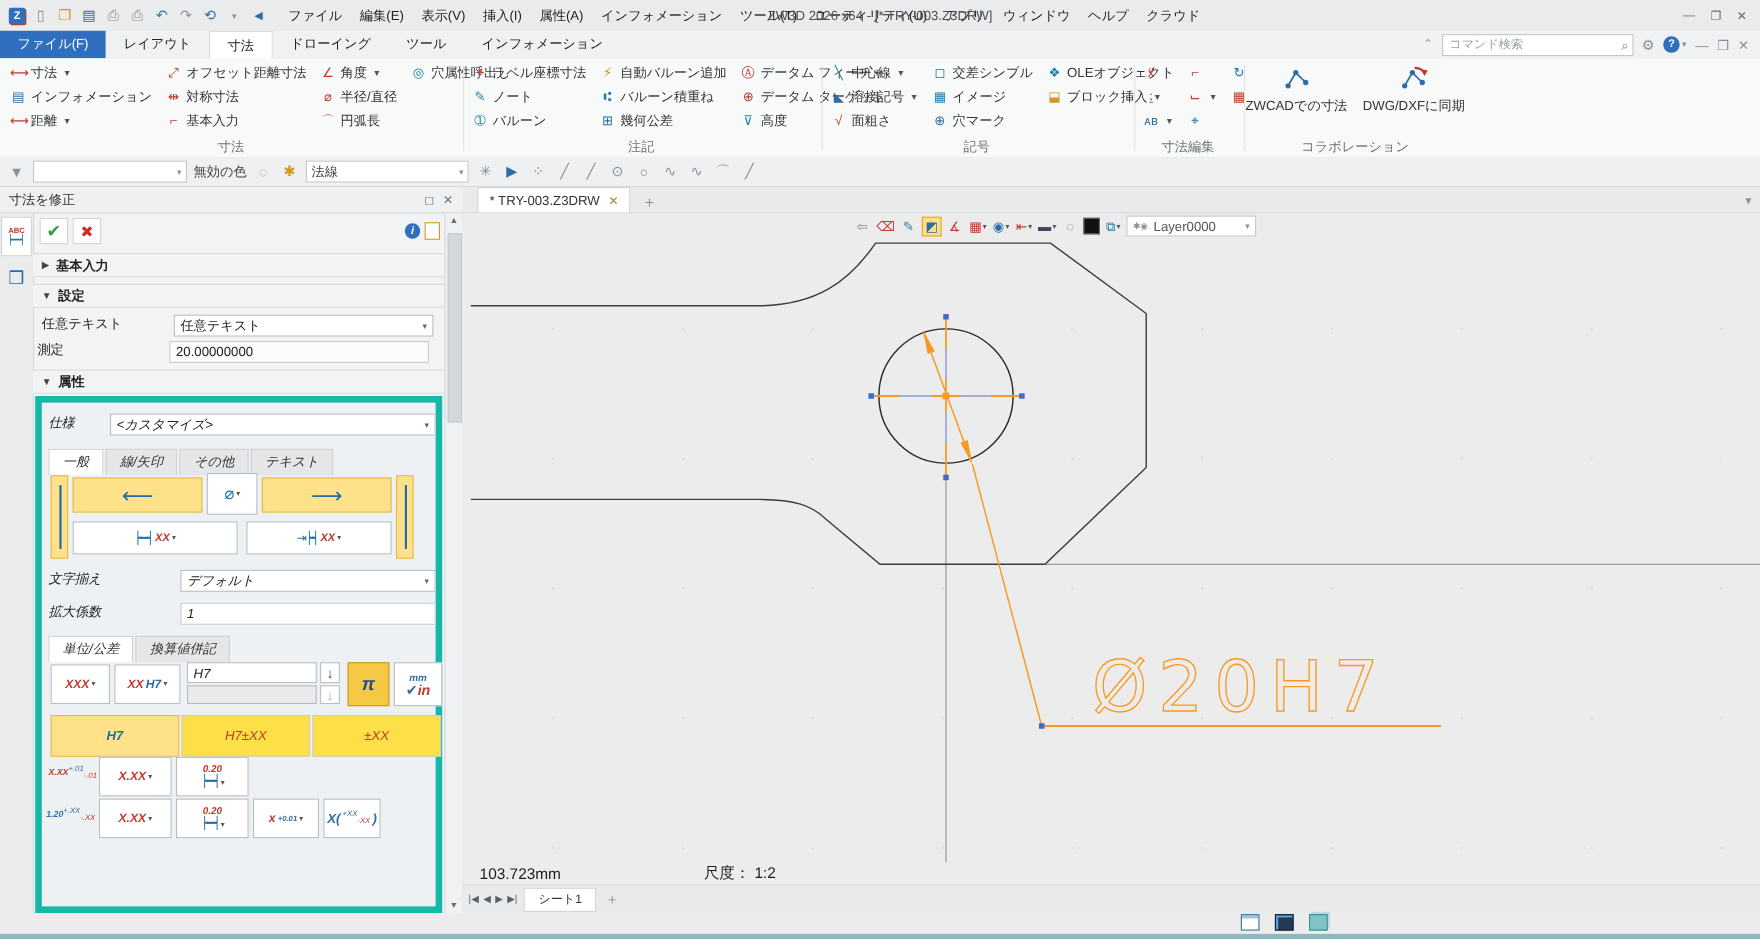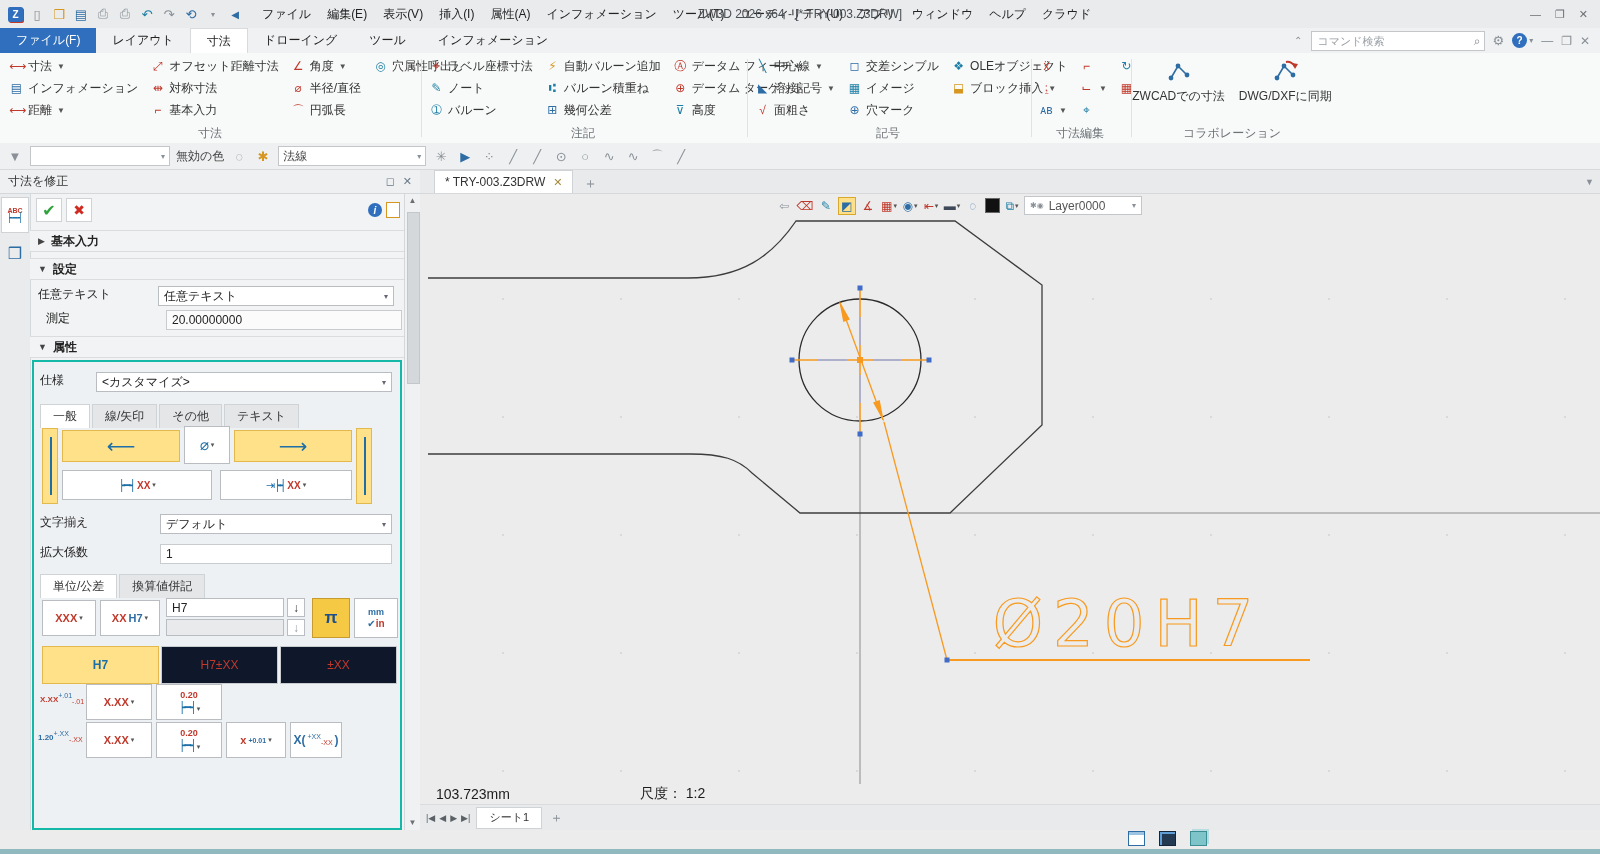--- a/index.html
+++ b/index.html
@@ -61,28 +61,28 @@
   .doc-ic{width:12px;height:14px;background:#fff;border:1px solid #d69620;margin-right:4px;}
   .sect{position:absolute;left:0;width:374px;height:22px;border-top:1px solid #dadcdd;border-bottom:1px solid #dadcdd;display:flex;align-items:center;gap:6px;padding-left:8px;box-sizing:border-box;font-weight:bold;color:#222;background:#f2f3f4;}
   .sect .tri{font-size:9px;color:#444;}
   .frow{position:absolute;display:flex;}
   .flabel{width:120px;color:#222;}
   .combo{height:20px;background:#fff;border:1px solid #b9bdc1;display:flex;align-items:center;justify-content:space-between;padding:0 5px;box-sizing:border-box;color:#222;}
   .combo .arr{color:#667;font-size:8px;}
   .valbox{height:20px;background:#fbfbfc;border:1px solid #c9cccf;display:flex;align-items:center;padding:0 5px;box-sizing:border-box;color:#222;}
   .ptab{padding:3px 12px;color:#333;background:#e4e6e8;border:1px solid #cfd3d6;border-bottom:none;margin-right:2px;}
   .ptab.active{background:#fff;}
-  .attrbox{position:absolute;left:2px;top:20px;width:370px;height:556px;background:#eef1f4;border:2px solid #14b8a6;box-sizing:border-box;}
+  .attrbox{position:absolute;left:2px;top:20px;width:370px;height:556px;background:#eef1f4;border:6px solid #14b8a6;box-sizing:border-box;font-style:italic;}
   .ybar{position:absolute;width:16px;height:76px;background:#ffe18a;border:1px solid #e3b94e;box-sizing:border-box;}
   .ybar i{position:absolute;left:7px;top:8px;bottom:8px;width:2px;background:#1d6fa5;}
   .ystrip{position:absolute;height:32px;background:#ffe18a;border:1px solid #e3b94e;display:flex;align-items:center;justify-content:center;color:#1d6fa5;font-size:20px;box-sizing:border-box;}
   .cbtn{position:absolute;background:#fff;border:1px solid #b9bdc1;display:flex;align-items:center;justify-content:center;gap:2px;box-sizing:border-box;}
   .dimglyph{color:#1d6fa5;font-size:11px;letter-spacing:-1px;}
   .xxred{color:#c0392b;font-weight:bold;font-size:10px;}
-  .tolbtn{position:absolute;height:38px;background:#0f172a;border:1px solid #c9cccf;display:flex;align-items:center;justify-content:center;box-sizing:border-box;font-size:12px;}
+  .tolbtn{position:absolute;height:38px;background:#fde047;border:1px solid #c9cccf;display:flex;align-items:center;justify-content:center;box-sizing:border-box;font-size:12px;}
   .tolbtn.active{background:#ffe18a;border-color:#e3b94e;color:#1d6fa5;font-weight:bold;}
   .pfx{font-size:8px;line-height:8px;}
   .pfx .m{color:#c0392b;font-weight:bold;}
   .pfx .s1{color:#2e6da4;}
   .pfx .s2{color:#c0392b;}
   sup,sub{font-size:7px;}
   #panel-scroll{position:absolute;left:404px;top:24px;width:16px;height:636px;background:#f0f1f2;border-left:1px solid #d5d8da;box-sizing:border-box;}
   #panel-scroll .sarr{position:absolute;left:0;width:15px;height:14px;text-align:center;font-size:8px;color:#6b7075;line-height:14px;}
   #panel-scroll .thumb{position:absolute;left:2px;width:11px;top:18px;height:170px;background:#d5d8da;border:1px solid #c3c7ca;}
   
@@ -461,21 +461,21 @@
         <span class="tri">▼</span>
         <span>設定</span>
       </div>
       <div class="frow" style="left:8px;top:92px;width:360px">
         <span class="flabel">任意テキスト</span>
         <span class="combo" style="width:236px">
             <span>任意テキスト</span>
             <span class="arr">▾</span>
           </span>
       </div>
-      <div class="frow" style="left:16px;top:116px;width:360px">
+      <div class="frow" style="left:4px;top:116px;width:360px">
         <span class="flabel">測定</span>
         <span class="valbox" style="width:236px">20.00000000</span>
       </div>
       <div class="sect" style="top:142px">
         <span class="tri">▼</span>
         <span>属性</span>
       </div>
       <div class="attrbox" style="top:166px;height:470px">
         <div class="frow" style="left:6px;top:10px;width:358px">
           <span class="flabel" style="width:56px">仕様</span>
@@ -546,21 +546,21 @@
             <span style="font-weight:bold">↓</span>
           </div>
         <div class="cbtn" style="left:253px;top:257px;width:18px;height:17px;color:#999">
             <span style="font-weight:bold;color:#9aa0a5">↓</span>
           </div>
         <div class="cbtn" style="left:278px;top:236px;width:38px;height:40px;background:#f6c944;border-color:#c79b2e">
           <span style="color:#1d4f8c;font-size:17px;font-weight:bold">π</span>
         </div>
         <div class="cbtn" style="left:320px;top:236px;width:44px;height:40px;flex-direction:column;line-height:9px">
           <span style="color:#2e6da4;font-size:9px;font-weight:bold">mm</span>
-          <span style="color:#2e6da4;font-size:10px">✔<span style="color:#c0392b;font-weight:bold">in</span></span>
+          <span style="color:#2e6da4;font-size:13px">✔<span style="color:#c0392b;font-weight:bold">in</span></span>
         </div>
         <div id="tolbtns">
             <div class="tolbtn active" style="left: 8px; top: 284px; width: 117px;">H7</div>
             <div class="tolbtn" style="left: 127px; top: 284px; width: 117px; color: rgb(192, 57, 43);">H7±XX</div>
             <div class="tolbtn" style="left: 246px; top: 284px; width: 117px; color: rgb(192, 57, 43);">±XX</div>
           </div>
 
         <div class="frow" style="left:6px;top:330px">
           <span class="pfx">
             <span class="m">X.XX</span><sup class="s1">+.01</sup><sub class="s2">-.01</sub>

